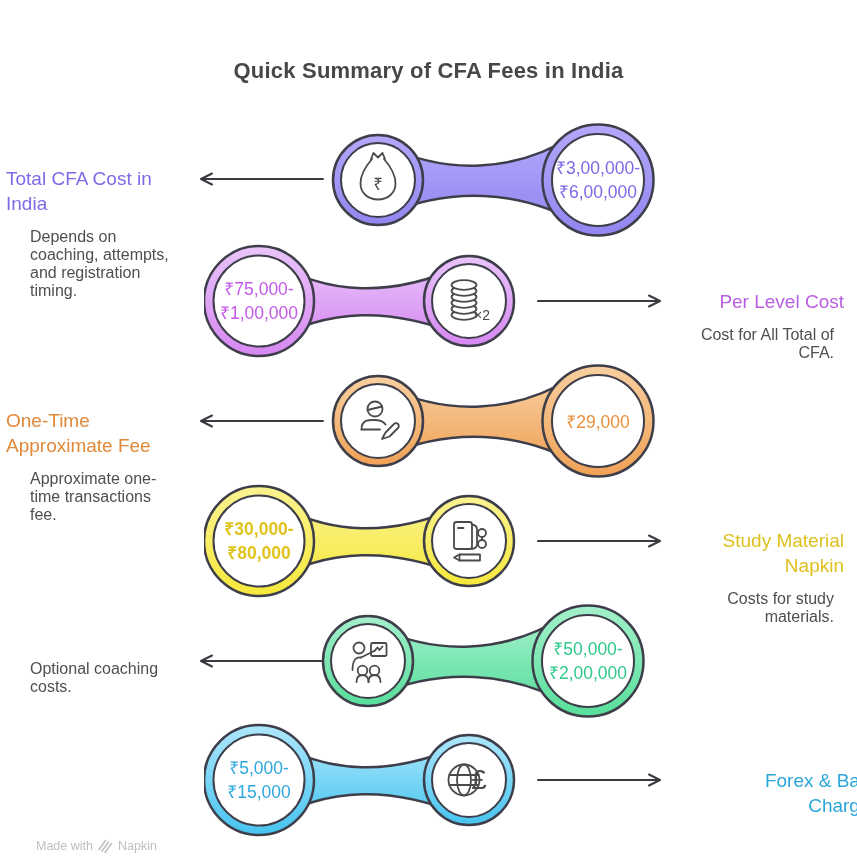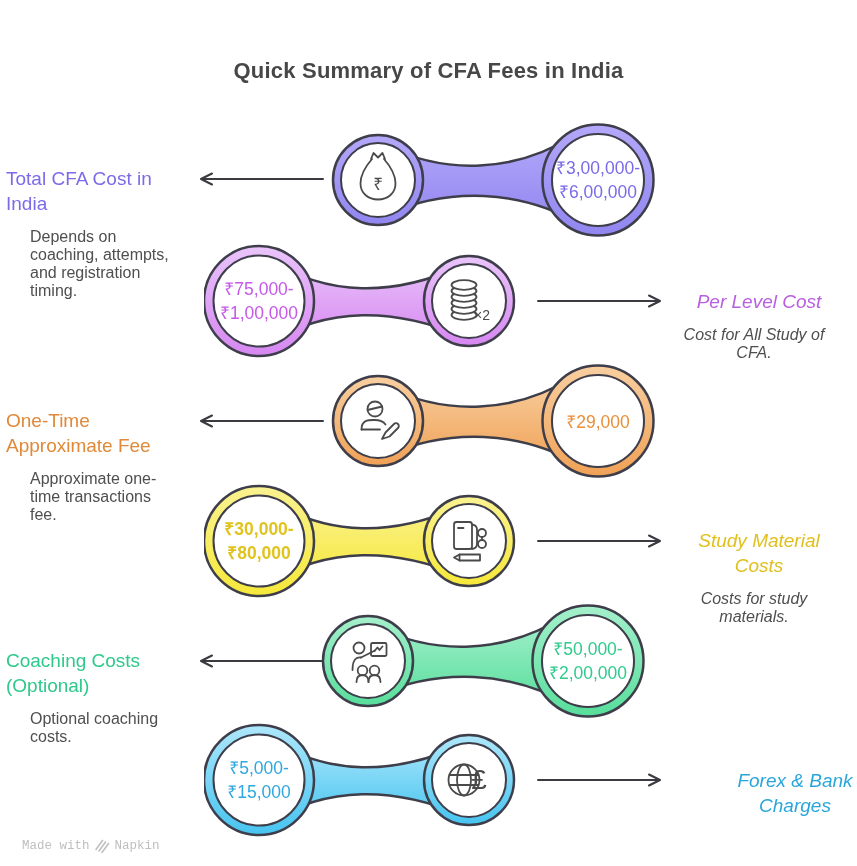--- a/index.html
+++ b/index.html
@@ -8,40 +8,40 @@
   #canvas { position:relative; width:857px; height:866px; background:var(--background,#fff); overflow:hidden; margin:8px auto; }
 
   .page-title { position:absolute; top:50px; left:0; width:100%; text-align:center;
     font-size:22px; font-weight:700; color:var(--title,#474747); letter-spacing:.2px; }
 
   .label-block { position:absolute; }
   .label-block h3 { font-size:19px; line-height:25px; font-weight:500; color:var(--label); }
   .row-desc { font-size:16px; line-height:18px; color:var(--desc,#4f4f4f); margin-top:12px; }
   .label-block.left { text-align:left; }
   .label-block.left .row-desc { width:150px; margin-left:auto; }
-  .label-block.right { text-align:center;font-style:italic; }
+  .label-block.right { text-align:right; }
   .label-block.right .row-desc { width:160px; }
 
   .arrow { position:absolute; stroke:var(--arrow,#3a3a40); stroke-width:2; fill:none; stroke-linecap:round; stroke-linejoin:round; }
 
   .dumbbell { position:absolute; }
   .dumbbell svg { display:block; }
   .stop-light { stop-color:var(--light); }
   .stop-main  { stop-color:var(--main); }
   .connector { stroke:var(--stroke,#3e3e4b); stroke-width:2.5; stroke-linejoin:round; }
   .ring-outer { stroke:var(--stroke,#3e3e4b); stroke-width:2.5; }
   .ring-inner { fill:#fff; stroke:var(--stroke,#3e3e4b); stroke-width:2; }
   .icon-art { stroke:var(--ink,#4a4a4a); stroke-width:1.8; fill:none; stroke-linecap:round; stroke-linejoin:round; }
   .icon-art text { fill:var(--ink,#4a4a4a); stroke:none; font-family:"Liberation Sans",sans-serif; }
   .coin { fill:#fff; }
   .value-text { fill:var(--value); font-size:17.5px; text-anchor:middle; font-family:"Liberation Sans",sans-serif; }
   .halo { stroke:#fff; stroke-width:5; paint-order:stroke; }
 
-  .watermark { position:absolute; left:22px; top:831px; display:flex; align-items:center; gap:5px;
-    color:var(--watermark,#bfbfbf); font-size:12.5px;font-family:Liberation Mono, monospace; }
+  .watermark { position:absolute; left:36px; top:831px; display:flex; align-items:center; gap:5px;
+    color:var(--watermark,#bfbfbf); font-size:12.5px; }
   .napkin-logo { stroke:currentColor; stroke-width:1.6; fill:none; stroke-linecap:round; }
 </style>
 </head>
 <body>
 
 <div id="canvas">
 
   <h1 class="page-title">Quick Summary of CFA Fees in India</h1>
 
   <section>
@@ -103,21 +103,21 @@
         <text class="value-text" x="55" y="53">₹75,000-</text>
         <text class="value-text" x="55" y="77">₹1,00,000</text>
       </svg>
     </div>
     <svg class="arrow" style="left:536px;top:285px" width="128" height="16">
       <line x1="2" y1="8" x2="123" y2="8"></line>
         <polyline points="113,2.5 124,8 113,13.5"></polyline>
     </svg>
     <div class="label-block right" style="left: 674px; top: 281px; width: 170px; --light: #E9C4FA; --main: #D687F1; --value: #C558EA; --label: #B95FE2;">
       <h3>Per Level Cost</h3>
-      <p class="row-desc">Cost for All Study of CFA.</p>
+      <p class="row-desc">Cost for All Total of CFA.</p>
     </div>
   </section>
 
   <section>
     <div class="label-block left" style="left: 6px; top: 400px; width: 174px; --light: #F8CFA0; --main: #F0A156; --value: #E8903B; --label: #E08938;">
       <h3>One-Time Approximate Fee</h3>
       <p class="row-desc">Approximate one-time transactions fee.</p>
     </div>
     <svg class="arrow" style="left:197px;top:405px" width="128" height="16">
       <line x1="126" y1="8" x2="5" y2="8"></line>
@@ -174,28 +174,27 @@
         </g>
         <text class="value-text" x="55" y="53">₹30,000-</text>
         <text class="value-text" x="55" y="77">₹80,000</text>
       </svg>
     </div>
     <svg class="arrow" style="left:536px;top:525px" width="128" height="16">
       <line x1="2" y1="8" x2="123" y2="8"></line>
         <polyline points="113,2.5 124,8 113,13.5"></polyline>
     </svg>
     <div class="label-block right" style="left: 674px; top: 520px; width: 170px; --light: #FAF291; --main: #F6E83A; --value: #E0C31D; --label: #DFC01E;">
-      <h3>Study Material Costs</h3>
+      <h3>Study Material Napkin</h3>
       <p class="row-desc">Costs for study materials.</p>
     </div>
   </section>
 
   <section>
     <div class="label-block left" style="left: 6px; top: 640px; width: 174px; --light: #A5F0CC; --main: #57DE9B; --value: #2FCA8C; --label: #2EC98B;">
-      <h3>Coaching Costs (Optional)</h3>
       <p class="row-desc">Optional coaching costs.</p>
     </div>
     <svg class="arrow" style="left:197px;top:645px" width="128" height="16">
       <line x1="126" y1="8" x2="5" y2="8"></line>
         <polyline points="15,2.5 4,8 15,13.5"></polyline>
     </svg>
     <div class="dumbbell" style="left: 320px; top: 594px; --light: #A5F0CC; --main: #57DE9B; --value: #2FCA8C; --label: #2EC98B;">
       <svg width="330" height="118" viewBox="0 0 330 118">
         <defs>
             <linearGradient id="g4" x1="0" y1="0" x2="0" y2="1">

